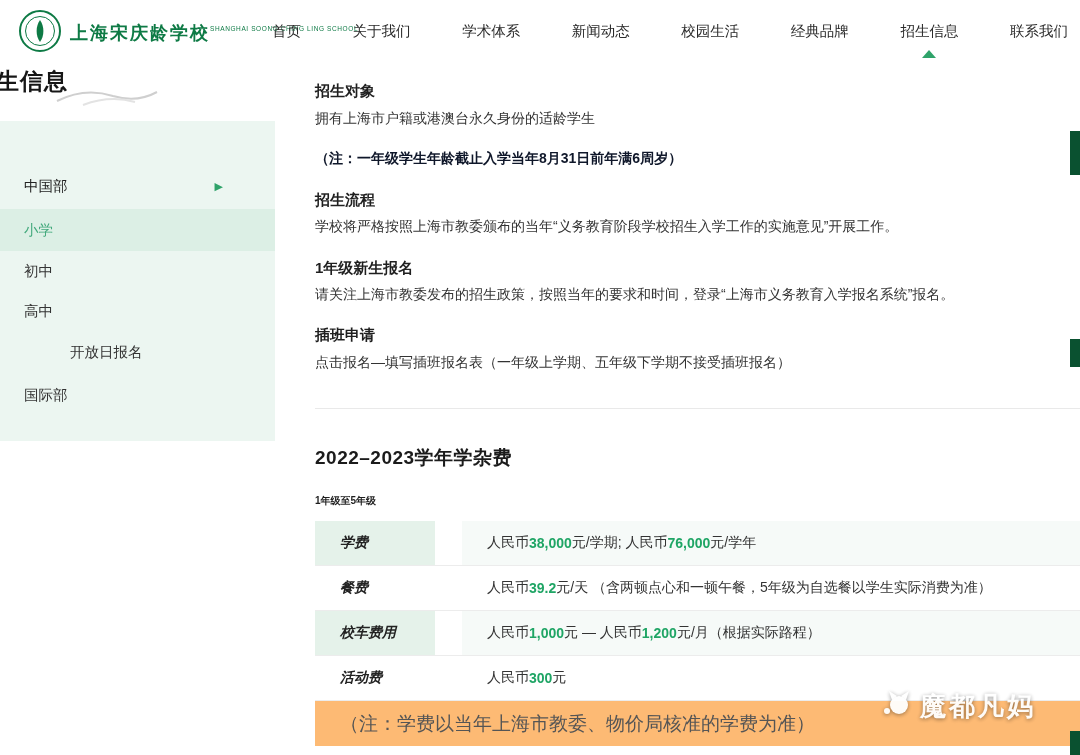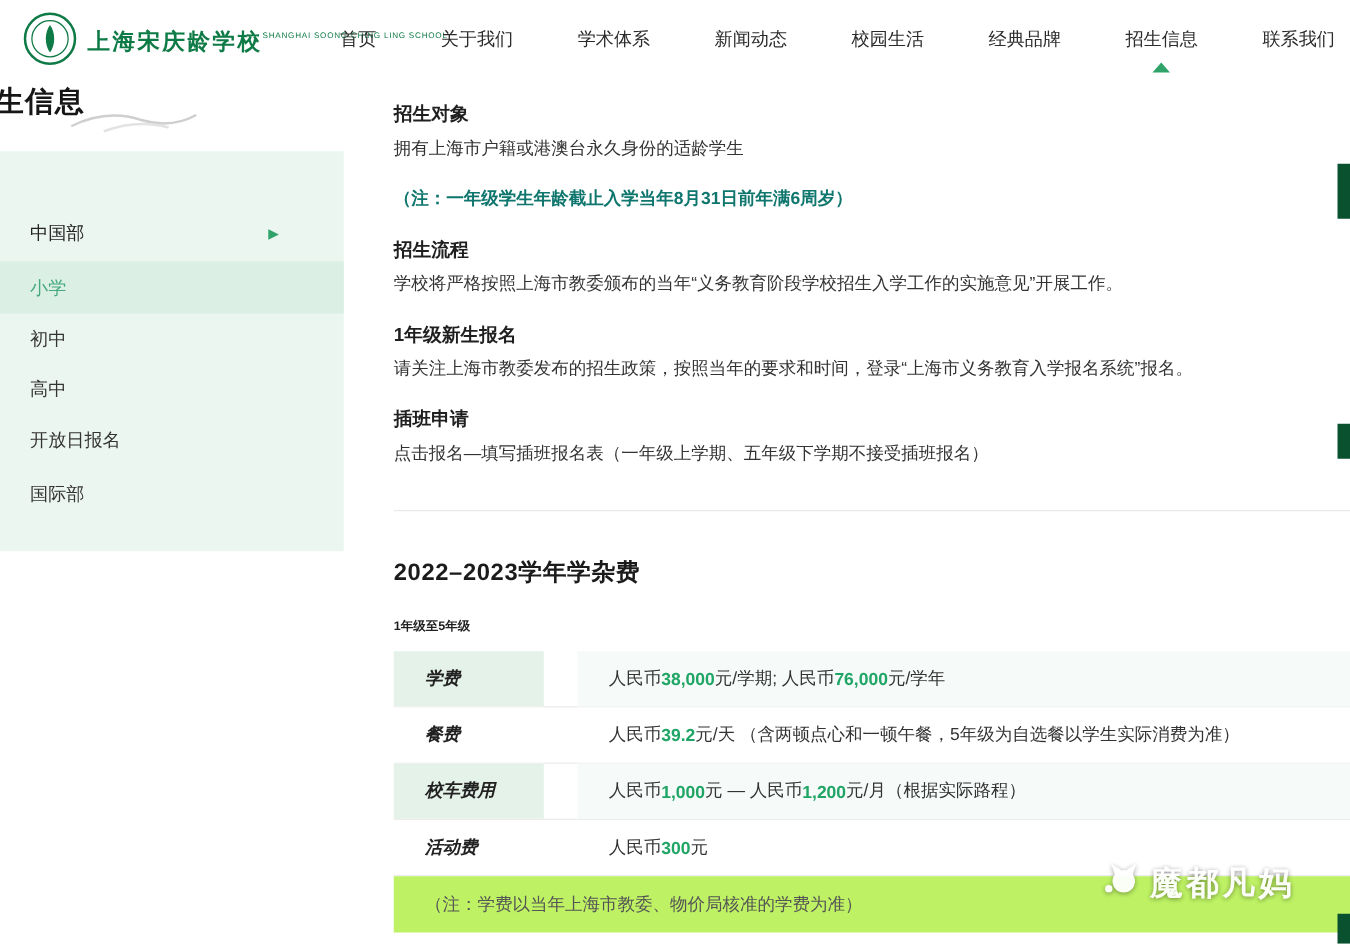--- a/index.html
+++ b/index.html
@@ -25,48 +25,48 @@
               color:#161616;letter-spacing:1px;z-index:2;}
   .title-deco{position:absolute;left:55px;top:84px;z-index:1;}
 
   
   .sidebar{position:absolute;left:0;top:121px;width:275px;height:320px;background:#ecf6f1;}
   .side-item{display:flex;align-items:center;padding-left:24px;font-size:14.5px;color:#333;
              cursor:pointer;box-sizing:border-box;position:relative;}
   .si-1{height:46px;margin-top:42px;font-weight:normal;color:#222;}
   .si-2{height:42px;}
   .si-3,.si-4{height:40px;}
-  .si-5{height:42px;}
+  .si-5{height:42px;margin-left:46px;}
   .si-6{height:44px;}
   .side-item.active{background:#dcefe5;color:#43a97c;}
   .side-arrow{position:absolute;right:52px;color:#2fa36a;font-size:11px;}
 
   
   .abs{position:absolute;left:315px;}
   .sec-heading{font-size:15px;font-weight:bold;color:#1f1f1f;}
   .sec-body{font-size:14px;color:#333;}
-  .sec-note{font-size:14px;font-weight:bold;color:#0f766e;}
+  .sec-note{font-size:14px;font-weight:bold;color:#0f172a;}
   .divider{position:absolute;left:315px;top:408px;width:765px;height:1px;background:#e9e9e9;}
   .fees-title{font-size:19px;font-weight:bold;color:#1b1b1b;letter-spacing:0.5px;}
   .fees-sub{font-size:10px;font-weight:bold;color:#1f1f1f;}
 
   
   .fee-table{position:absolute;left:315px;top:521px;width:765px;}
   .fee-row{display:flex;height:45px;border-bottom:1px solid #ececec;box-sizing:border-box;}
   .fee-label{width:120px;display:flex;align-items:center;padding-left:25px;
              box-sizing:border-box;font-size:14px;font-weight:bold;color:#222;font-style:italic;}
   .fee-value{flex:1;display:flex;align-items:center;padding-left:25px;font-size:14px;color:#333;
              white-space:nowrap;margin-left:27px;}
   .fee-row.odd .fee-label{background:#e5f2ea;}
   .fee-row.odd .fee-value{background:#f6faf8;}
   .fee-row.even .fee-label{background:#ffffff;}
   .fee-row.even .fee-value{background:#ffffff;}
   .accent{color:#1fa565;font-weight:bold;}
-  .fee-note{height:45px;display:flex;align-items:center;padding-left:25px;background:#bef264;
-            font-size:14px;color:#555;box-sizing:border-box;}
+  .fee-note{height:45px;display:flex;align-items:center;padding-left:25px;background:#fdba74;
+            font-size:19px;color:#555;box-sizing:border-box;}
 
   
   .edge-tab{position:absolute;right:0;width:10px;background:#0a5130;cursor:pointer;}
   .et-1{top:131px;height:44px;}
   .et-2{top:339px;height:28px;}
   .et-3{top:731px;height:24px;}
 
   
   .watermark{position:absolute;left:882px;top:688px;display:flex;align-items:center;gap:8px;
              color:#fff;font-size:26px;font-weight:bold;letter-spacing:3px;opacity:0.95;

